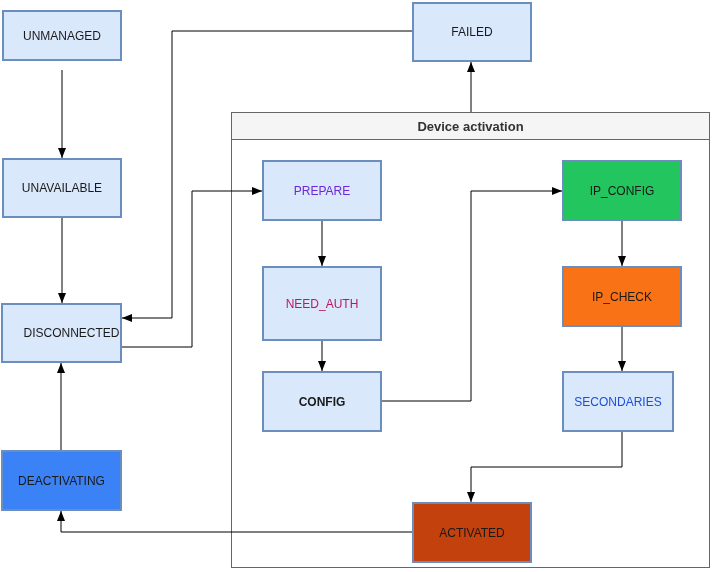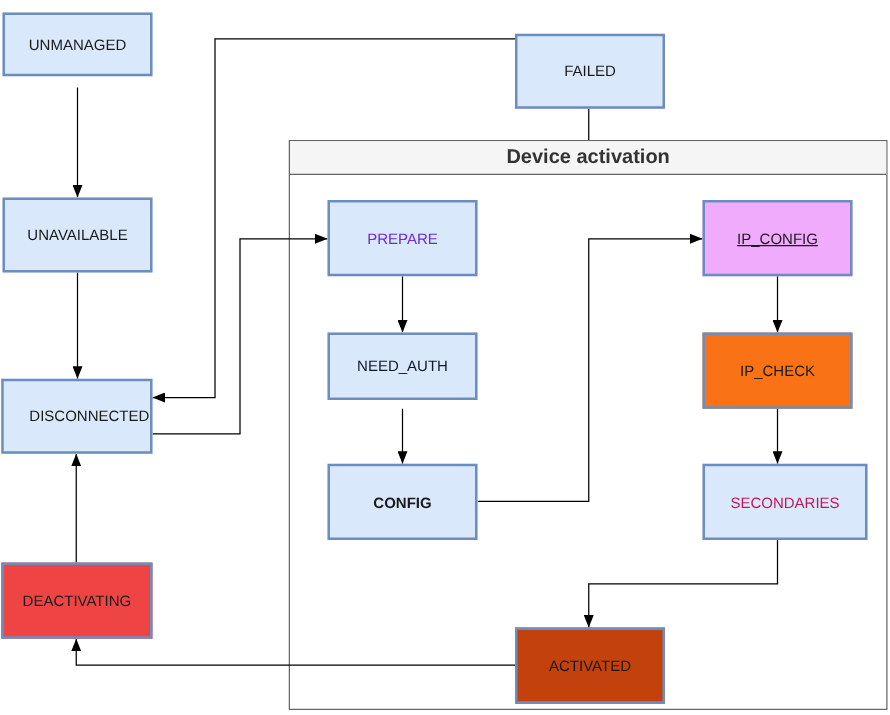--- a/index.html
+++ b/index.html
@@ -23,21 +23,21 @@
     z-index: 1;
   }
   .container-title {
     box-sizing: border-box;
     width: 100%;
     background: #f5f5f5;
     border-bottom: 1px solid #666666;
     display: flex;
     align-items: center;
     justify-content: center;
-    font-size: 16px;
+    font-size: 13px;
     font-weight: bold;
     color: #333333;
   }
   .edge-layer {
     position: absolute;
     left: 0;
     top: 0;
     z-index: 2;
   }
   .node {
@@ -80,23 +80,23 @@
       <polyline points="622,432 622,467 471,467 471,502" fill="none" stroke="#000000" stroke-width="1" marker-end="url(#arrowhead)"></polyline>
       <polyline points="412,532 61,532 61,511" fill="none" stroke="#000000" stroke-width="1" marker-end="url(#arrowhead)"></polyline>
       <polyline points="61,450 61,363" fill="none" stroke="#000000" stroke-width="1" marker-end="url(#arrowhead)"></polyline>
       <polyline points="412,31 172,31 172,318 122,318" fill="none" stroke="#000000" stroke-width="1" marker-end="url(#arrowhead)"></polyline>
       <polyline points="471,112 471,62" fill="none" stroke="#000000" stroke-width="1" marker-end="url(#arrowhead)"></polyline>
     </svg>
 
   <div class="node" style="left: 2px; top: 10px; width: 120px; height: 51px; background: rgb(218, 232, 252); border-color: rgb(108, 142, 191); color: rgb(26, 26, 26);">UNMANAGED</div>
   <div class="node" style="left: 2px; top: 158px; width: 120px; height: 60px; background: rgb(218, 232, 252); border-color: rgb(108, 142, 191); color: rgb(26, 26, 26);">UNAVAILABLE</div>
   <div class="node" style="left: 1px; top: 303px; width: 121px; height: 60px; background: rgb(218, 232, 252); border-color: rgb(108, 142, 191); color: rgb(26, 26, 26); padding-left: 20px;">DISCONNECTED</div>
-  <div class="node" style="left: 1px; top: 450px; width: 121px; height: 61px; background: #ef4444; border-color: rgb(108, 142, 191); color: rgb(26, 26, 26);">DEACTIVATING</div>
-  <div class="node" style="left: 412px; top: 2px; width: 120px; height: 60px; background: rgb(218, 232, 252); border-color: rgb(108, 142, 191); color: rgb(26, 26, 26); margin-top: 25px;">FAILED</div>
+  <div class="node" style="left: 1px; top: 450px; width: 121px; height: 61px; background: #3b82f6; border-color: rgb(108, 142, 191); color: rgb(26, 26, 26);">DEACTIVATING</div>
+  <div class="node" style="left: 412px; top: 2px; width: 120px; height: 60px; background: rgb(218, 232, 252); border-color: rgb(108, 142, 191); color: rgb(26, 26, 26);">FAILED</div>
   <div class="node" style="left: 262px; top: 160px; width: 120px; height: 61px; background: rgb(218, 232, 252); border-color: rgb(108, 142, 191); color: #6d28d9;">PREPARE</div>
-  <div class="node" style="left: 262px; top: 266px; width: 120px; height: 54px; background: rgb(218, 232, 252); border-color: rgb(108, 142, 191); color: #0f172a;">NEED_AUTH</div>
+  <div class="node" style="left: 262px; top: 266px; width: 120px; height: 75px; background: rgb(218, 232, 252); border-color: rgb(108, 142, 191); color: #be185d;">NEED_AUTH</div>
   <div class="node" style="left: 262px; top: 371px; width: 120px; height: 61px; background: rgb(218, 232, 252); border-color: rgb(108, 142, 191); color: rgb(26, 26, 26); font-weight: bold;">CONFIG</div>
-  <div class="node" style="left: 562px; top: 160px; width: 120px; height: 61px; background: #f0abfc; border-color: rgb(108, 142, 191); color: rgb(26, 26, 26); text-decoration: underline;">IP_CONFIG</div>
+  <div class="node" style="left: 562px; top: 160px; width: 120px; height: 61px; background: #22c55e; border-color: rgb(108, 142, 191); color: rgb(26, 26, 26);">IP_CONFIG</div>
   <div class="node" style="left: 562px; top: 266px; width: 120px; height: 61px; background: #f97316; border-color: rgb(108, 142, 191); color: rgb(26, 26, 26);">IP_CHECK</div>
-  <div class="node" style="left: 562px; top: 371px; width: 132px; height: 61px; background: rgb(218, 232, 252); border-color: rgb(108, 142, 191); color: #be185d;">SECONDARIES</div>
+  <div class="node" style="left: 562px; top: 371px; width: 112px; height: 61px; background: rgb(218, 232, 252); border-color: rgb(108, 142, 191); color: #1d4ed8;">SECONDARIES</div>
   <div class="node" style="left: 412px; top: 502px; width: 120px; height: 61px; background: #c2410c; border-color: rgb(108, 142, 191); color: rgb(26, 26, 26);">ACTIVATED</div>
 
 </div>
 
 </body></html>

